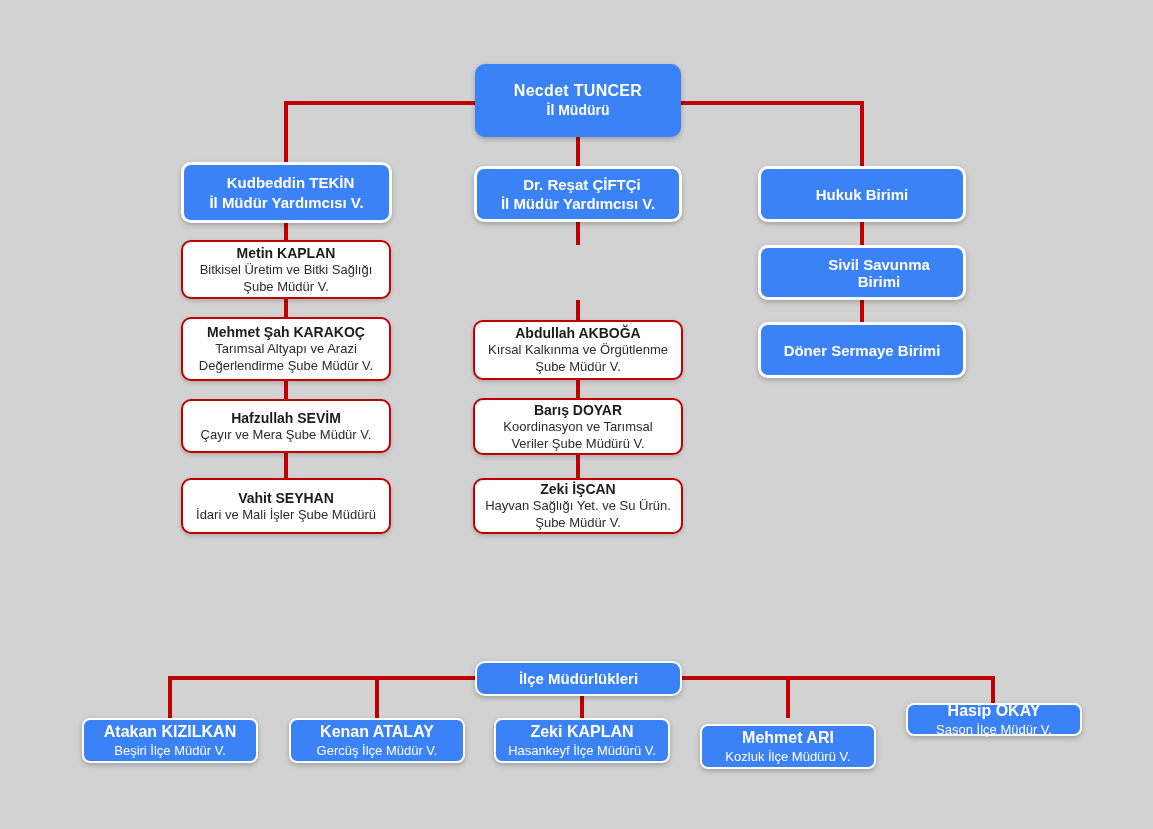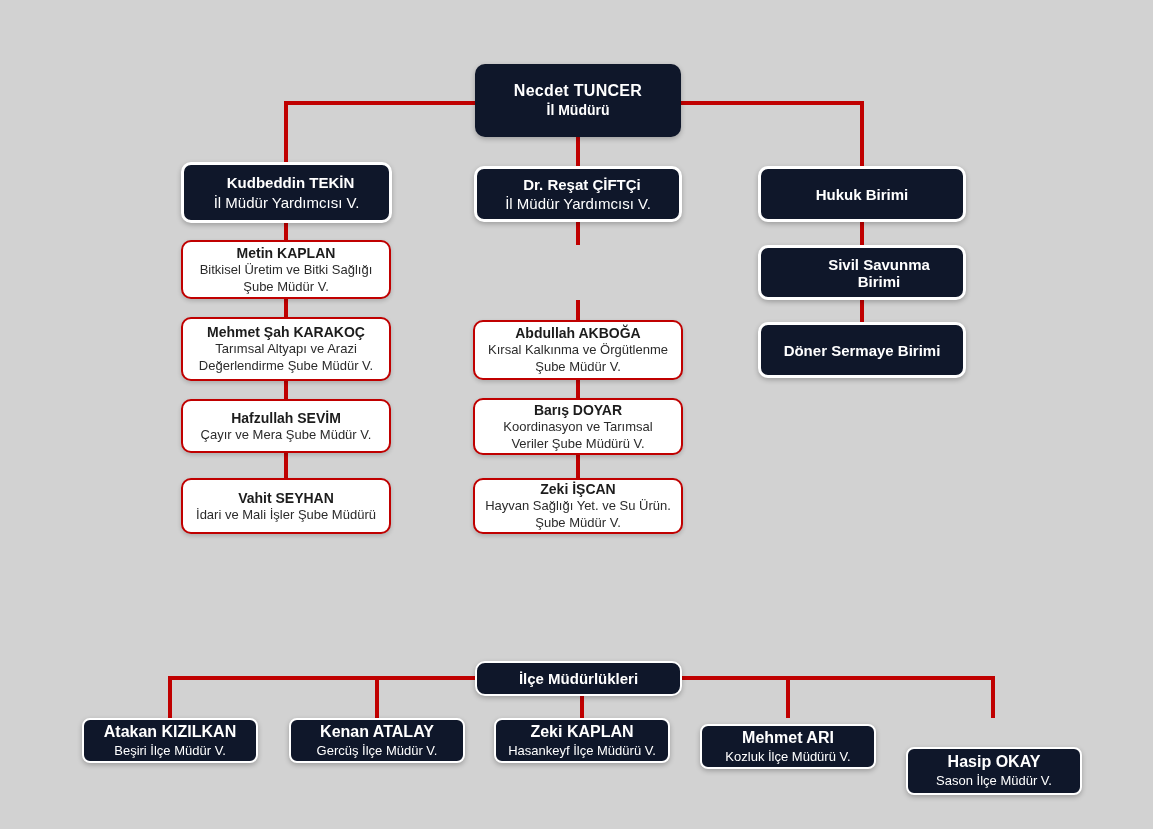--- a/index.html
+++ b/index.html
@@ -22,41 +22,41 @@
     position:absolute;
     border-radius:10px;
     display:flex;
     flex-direction:column;
     justify-content:center;
     align-items:center;
     text-align:center;
     padding:4px 10px;
   }
   .node.red {
-    background:#0f172a;
+    background:#3b82f6;
     color:#ffffff;
     border:3px solid #ffffff;
     box-shadow:0 2px 5px rgba(0,0,0,0.25);
   }
   .node.red.no-border { border:none; }
   .node.white {
     background:#ffffff;
     color:#1c1c1c;
     border:2px solid #c00000;
     box-shadow:0 2px 4px rgba(0,0,0,0.18);
   }
   .name  { font-weight:700; font-size:14px; line-height:1.3; }
   .role  { font-size:13px; line-height:1.28; }
   .node.white .role { color:#2b2b2b; }
   
   .node.director .name { font-size:16px; letter-spacing:0.3px; }
   .node.director .role { font-size:14px; font-weight:700; }
   
   .node.deputy .name { font-size:15px;margin-left:8px; }
-  .node.deputy .role { font-size:15px; font-weight:400; }
+  .node.deputy .role { font-size:15px; font-weight:700; }
   
   .node.unit .label { font-weight:700; font-size:15px; }
   
   .node.dheader .label { font-weight:700; font-size:15px; }
   
   .node.district { border-width:2px; border-radius:8px; }
   .node.district .name { font-size:16px; }
   .node.district .role { font-size:13px; }
 </style>
 </head>
@@ -169,18 +169,18 @@
   <div class="node red district" style="left:494px; top:718px; width:176px; height:45px;">
     <div class="name">Zeki KAPLAN</div>
     <div class="role">Hasankeyf İlçe Müdürü V.</div>
   </div>
 
   <div class="node red district" style="left:700px; top:724px; width:176px; height:45px;">
     <div class="name">Mehmet ARI</div>
     <div class="role">Kozluk İlçe Müdürü V.</div>
   </div>
 
-  <div class="node red district" style="left:906px; top:747px; width:176px; height:48px;">
+  <div class="node red district" style="left:906px; top:703px; width:176px; height:33px;">
     <div class="name">Hasip OKAY</div>
     <div class="role">Sason İlçe Müdür V.</div>
   </div>
 
 </div>
 
 </body></html>

